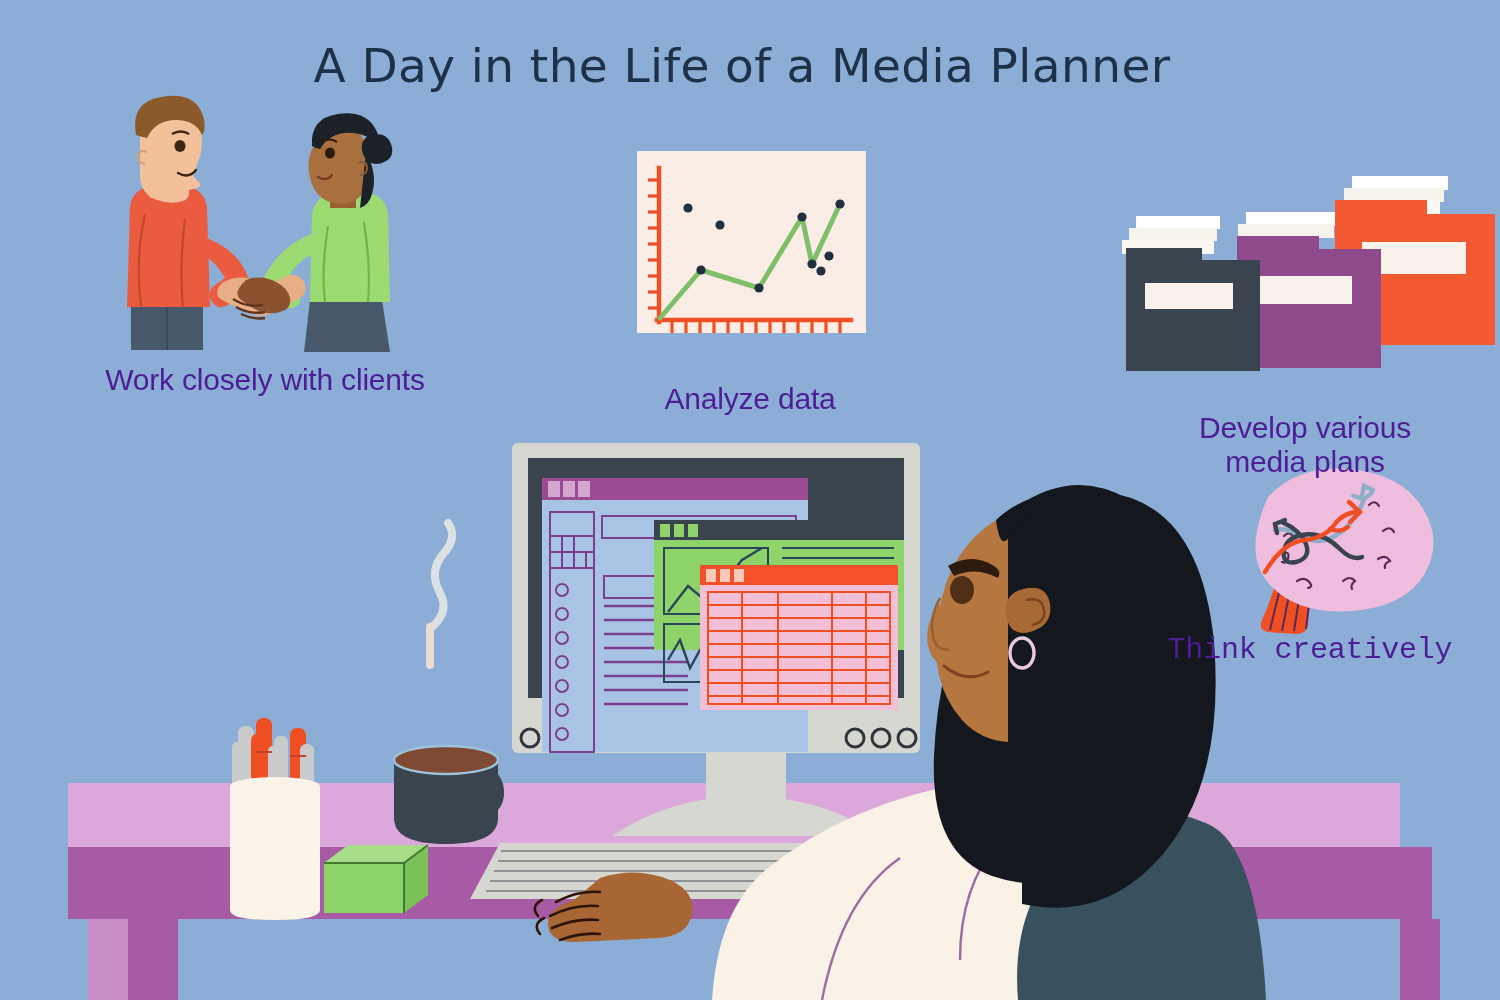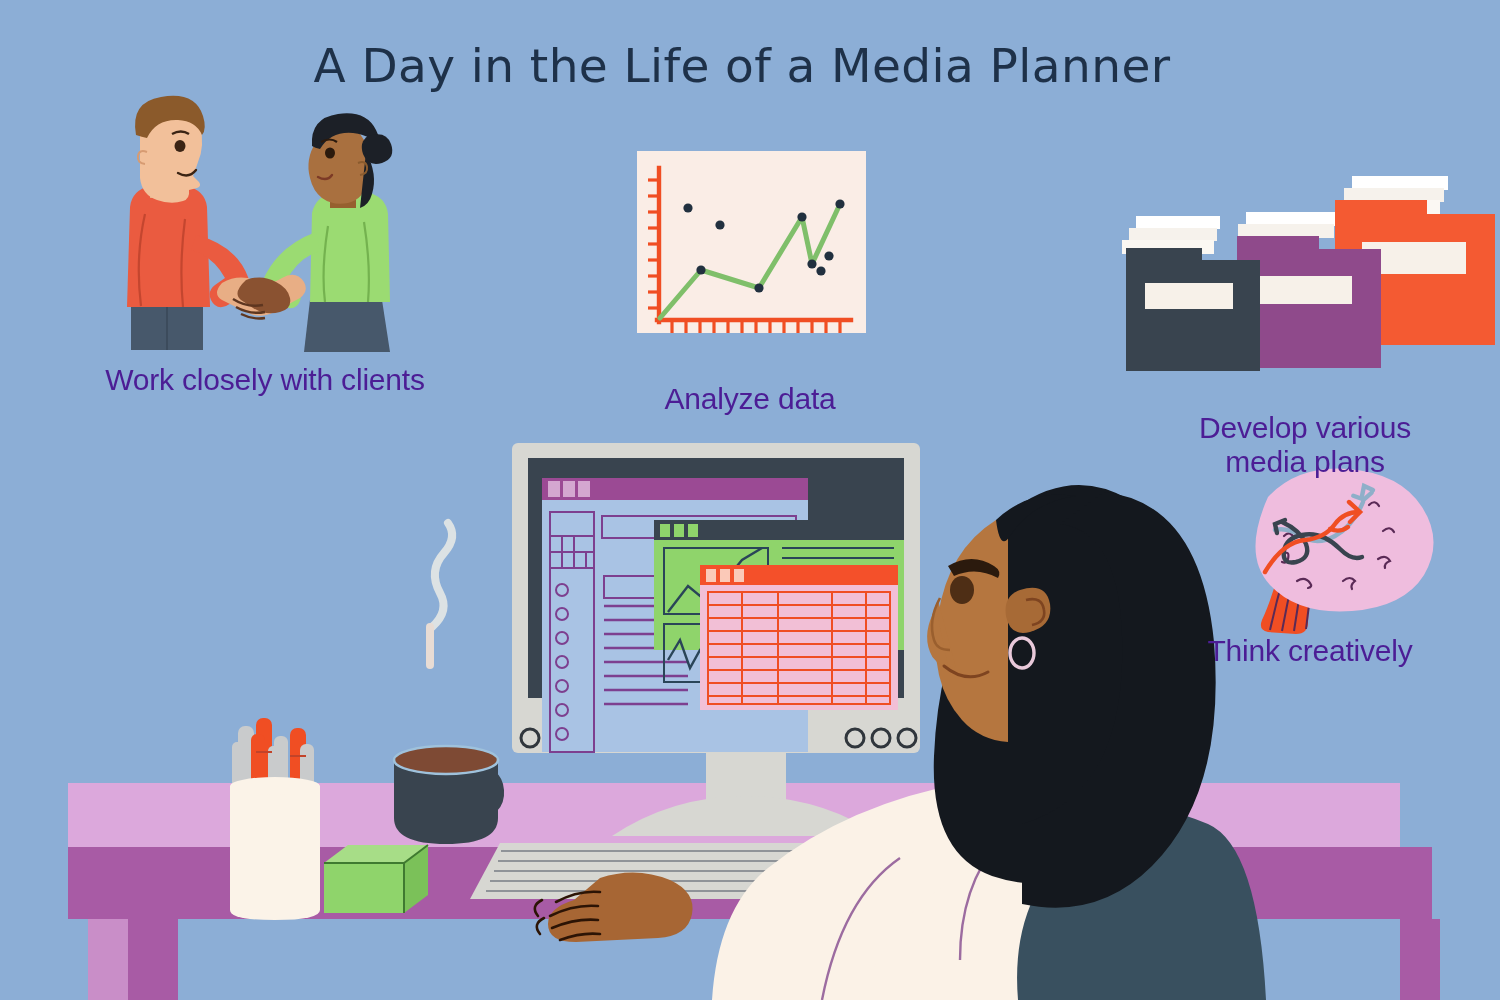--- a/index.html
+++ b/index.html
@@ -27,21 +27,21 @@
     text-align:center;
     color:#1E3149;
     font-family:"DejaVu Sans",sans-serif;
     font-size:47px;
     font-weight:400;
     letter-spacing:0.4px;
   }
   #label-clients{left:30px;top:363px;width:470px;}
   #label-analyze{left:600px;top:363px;width:300px;margin-top:19px;}
   #label-plans{left:1140px;top:363px;width:330px;margin-top:48px;}
-  #label-think{left:1150px;top:634px;width:320px;}
+  #label-think{left:1150px;top:634px;width:320px;font-family:Liberation Mono, monospace;}
 </style>
 </head>
 <body style="background: rgb(140, 174, 214);">
 
 <div id="stage">
 
   <div id="title">A Day in the Life of a Media Planner</div>
 
   <svg class="layer" viewBox="0 0 1500 1000">
 

